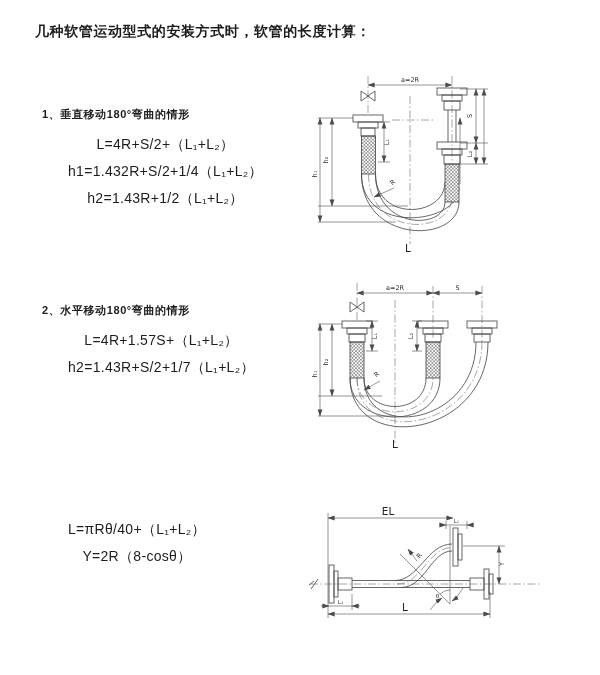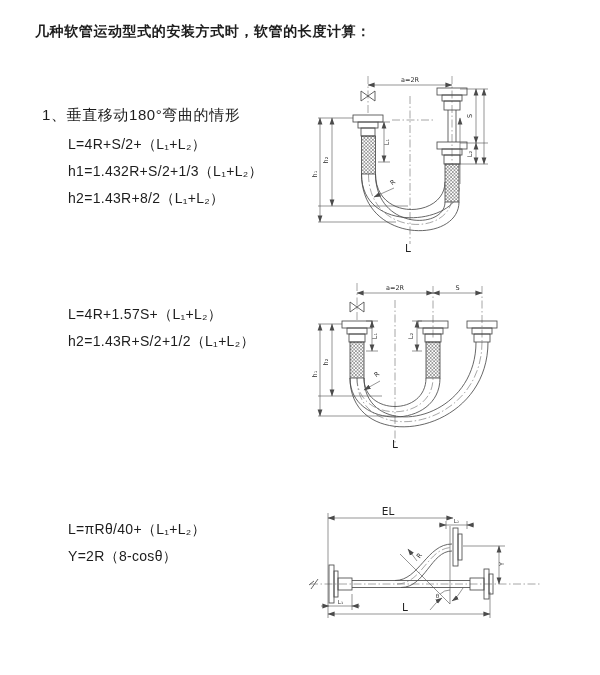--- a/index.html
+++ b/index.html
@@ -4,48 +4,49 @@
 <style>
   html,body{margin:0;padding:0;}
   body{
     width:600px;height:675px;position:relative;background:#ffffff;
     font-family:"Liberation Sans","DejaVu Sans",sans-serif;color:#1d1d1d;
     -webkit-font-smoothing:antialiased;
   }
   .page{position:absolute;left:0;top:0;width:600px;height:675px;background:#fff;overflow:hidden;}
   .doc-title{position:absolute;left:35px;top:23px;font-size:14px;font-weight:700;letter-spacing:.6px;white-space:nowrap;}
   .sec{position:absolute;left:42px;white-space:nowrap;}
-  .sec-heading{font-size:15px;font-weight:400;letter-spacing:.6px;line-height:19px;margin:0 0 7px 0;}
-  .formula{font-size:14px;line-height:27px;margin-left:26px;letter-spacing:.3px;}
+  .sec-heading{font-size:11px;font-weight:700;letter-spacing:.6px;line-height:19px;margin:0 0 7px 0;}
+  .formula{font-size:14px;line-height:27px;margin-left:26px;letter-spacing:.3px;text-align:center;}
   svg.dwg{position:absolute;}
   .ln{stroke:#4b4b4b;stroke-width:.85;fill:none;}
   .dim{stroke:#4f4f4f;stroke-width:.6;fill:none;}
   .cl{stroke:#5d5d5d;stroke-width:.55;fill:none;stroke-dasharray:8 2.5 1.5 2.5;}
   .br{stroke:#4b4b4b;stroke-width:.85;}
   .lbl{font-size:6.5px;fill:#2f2f2f;font-family:"DejaVu Sans",sans-serif;}
   .lbl-sm{font-size:5.5px;fill:#2f2f2f;font-family:"DejaVu Sans",sans-serif;}
   .lbl-big{font-size:10.5px;fill:#222;font-family:"DejaVu Sans",sans-serif;}
 </style>
 </head>
 <body>
 
 <div class="page">
 
   <div class="doc-title">几种软管运动型式的安装方式时，软管的长度计算：</div>
 
   <div class="sec" style="top:105px">
     <div class="sec-heading">1、垂直移动180°弯曲的情形</div>
     <div class="formula">L=4R+S/2+（L₁+L₂）</div>
-    <div class="formula">h1=1.432R+S/2+1/3（L₁+L₂）</div>
-    <div class="formula">h2=1.43R+8/2（L₁+L₂）</div>
+    <div class="formula">h1=1.432R+S/2+1/4（L₁+L₂）</div>
+    <div class="formula">h2=1.43R+1/2（L₁+L₂）</div>
   </div>
 
   <div class="sec" style="top:301px">
+    <div class="sec-heading">2、水平移动180°弯曲的情形</div>
     <div class="formula">L=4R+1.57S+（L₁+L₂）</div>
-    <div class="formula">h2=1.43R+S/2+1/2（L₁+L₂）</div>
+    <div class="formula">h2=1.43R+S/2+1/7（L₁+L₂）</div>
   </div>
 
   <div class="sec" style="top:516px">
     <div class="formula">L=πRθ/40+（L₁+L₂）</div>
     <div class="formula">Y=2R（8-cosθ）</div>
   </div>
 
   <svg class="dwg" style="left:310px;top:70px" width="290" height="190" viewBox="0 0 290 190">
     <defs>
       <marker id="mA" markerWidth="8" markerHeight="8" refX="6.6" refY="3" orient="auto-start-reverse" markerUnits="userSpaceOnUse">

